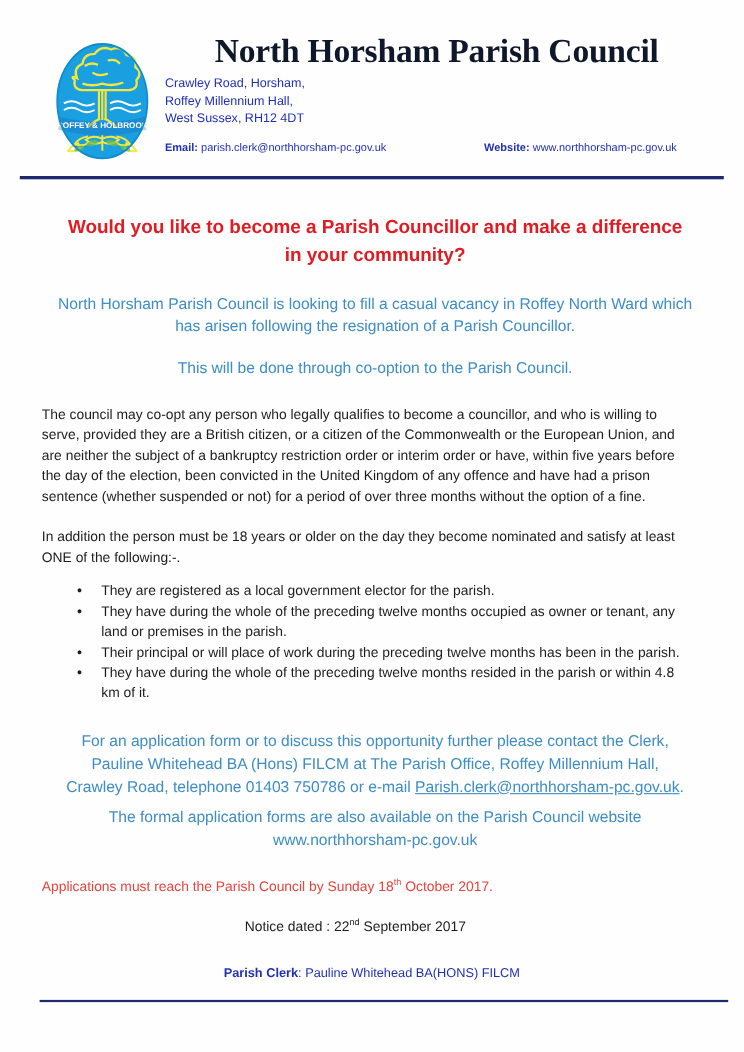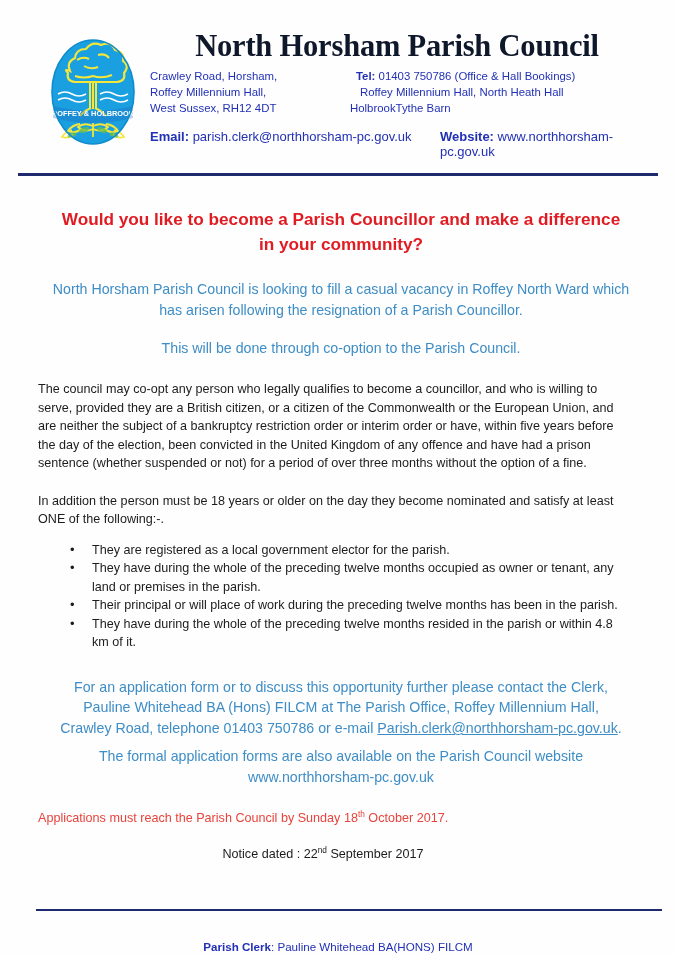--- a/index.html
+++ b/index.html
@@ -66,24 +66,25 @@
   .addr-col-right {
     flex: 1 1 auto;
   }
   .addr-line { white-space: nowrap; }
   .addr-col-right .addr-line:first-child { margin-left: 6px; }
   .addr-col-right .addr-line:nth-child(2) { margin-left: 10px; }
   .bold { font-weight: bold; }
 
   .contact-row {
     display: flex;
-    font-size: 13px;
+    font-size: 10px;
     color: #2130b5;
     margin-top: 12px;
     padding-left: 8px;
+    align-items: flex-end;
   }
   .contact-email { flex: 0 0 290px; }
   .contact-web   { flex: 1 1 auto; }
 
   
   .rule-top {
     margin: 14px 18px 0 18px;
     height: 3px;
     background: #1f2a6e;
   }
@@ -178,21 +179,21 @@
     color: #1c1c1c;
     font-size: 12.6px;
     text-align: center;
     margin: 22px 36px 0 0;
   }
   sup { font-size: 0.66em; vertical-align: super; line-height: 0; }
 
   
   .footer {
     position: absolute;
-    top: 940px;
+    top: 878px;
     left: 0;
     right: 0;
     text-align: center;
     font-size: 11.6px;
     color: #2130b5;
   }
   .footer .bold { font-weight: bold; }
 </style>
 </head>
 <body>
@@ -248,28 +249,20 @@
 
     <div class="header-text">
       <div class="org-title">North Horsham Parish Council</div>
 
       <div class="addr-row">
         <div class="addr-col-left">
           <div class="addr-line">Crawley Road, Horsham,</div>
           <div class="addr-line">Roffey Millennium Hall,</div>
           <div class="addr-line">West Sussex, RH12 4DT</div>
         </div>
-        <div class="addr-col-right">
-          <div class="addr-line">
-            <span class="bold">Tel:</span>
-            <span>01403 750786 (Office &amp; Hall Bookings)</span>
-          </div>
-          <div class="addr-line">Roffey Millennium Hall, North Heath Hall</div>
-          <div class="addr-line">HolbrookTythe Barn</div>
-        </div>
       </div>
 
       <div class="contact-row">
         <div class="contact-email">
           <span class="bold">Email:</span>
           <span>parish.clerk@northhorsham-pc.gov.uk</span>
         </div>
         <div class="contact-web">
           <span class="bold">Website:</span>
           <span>www.northhorsham-pc.gov.uk</span>

